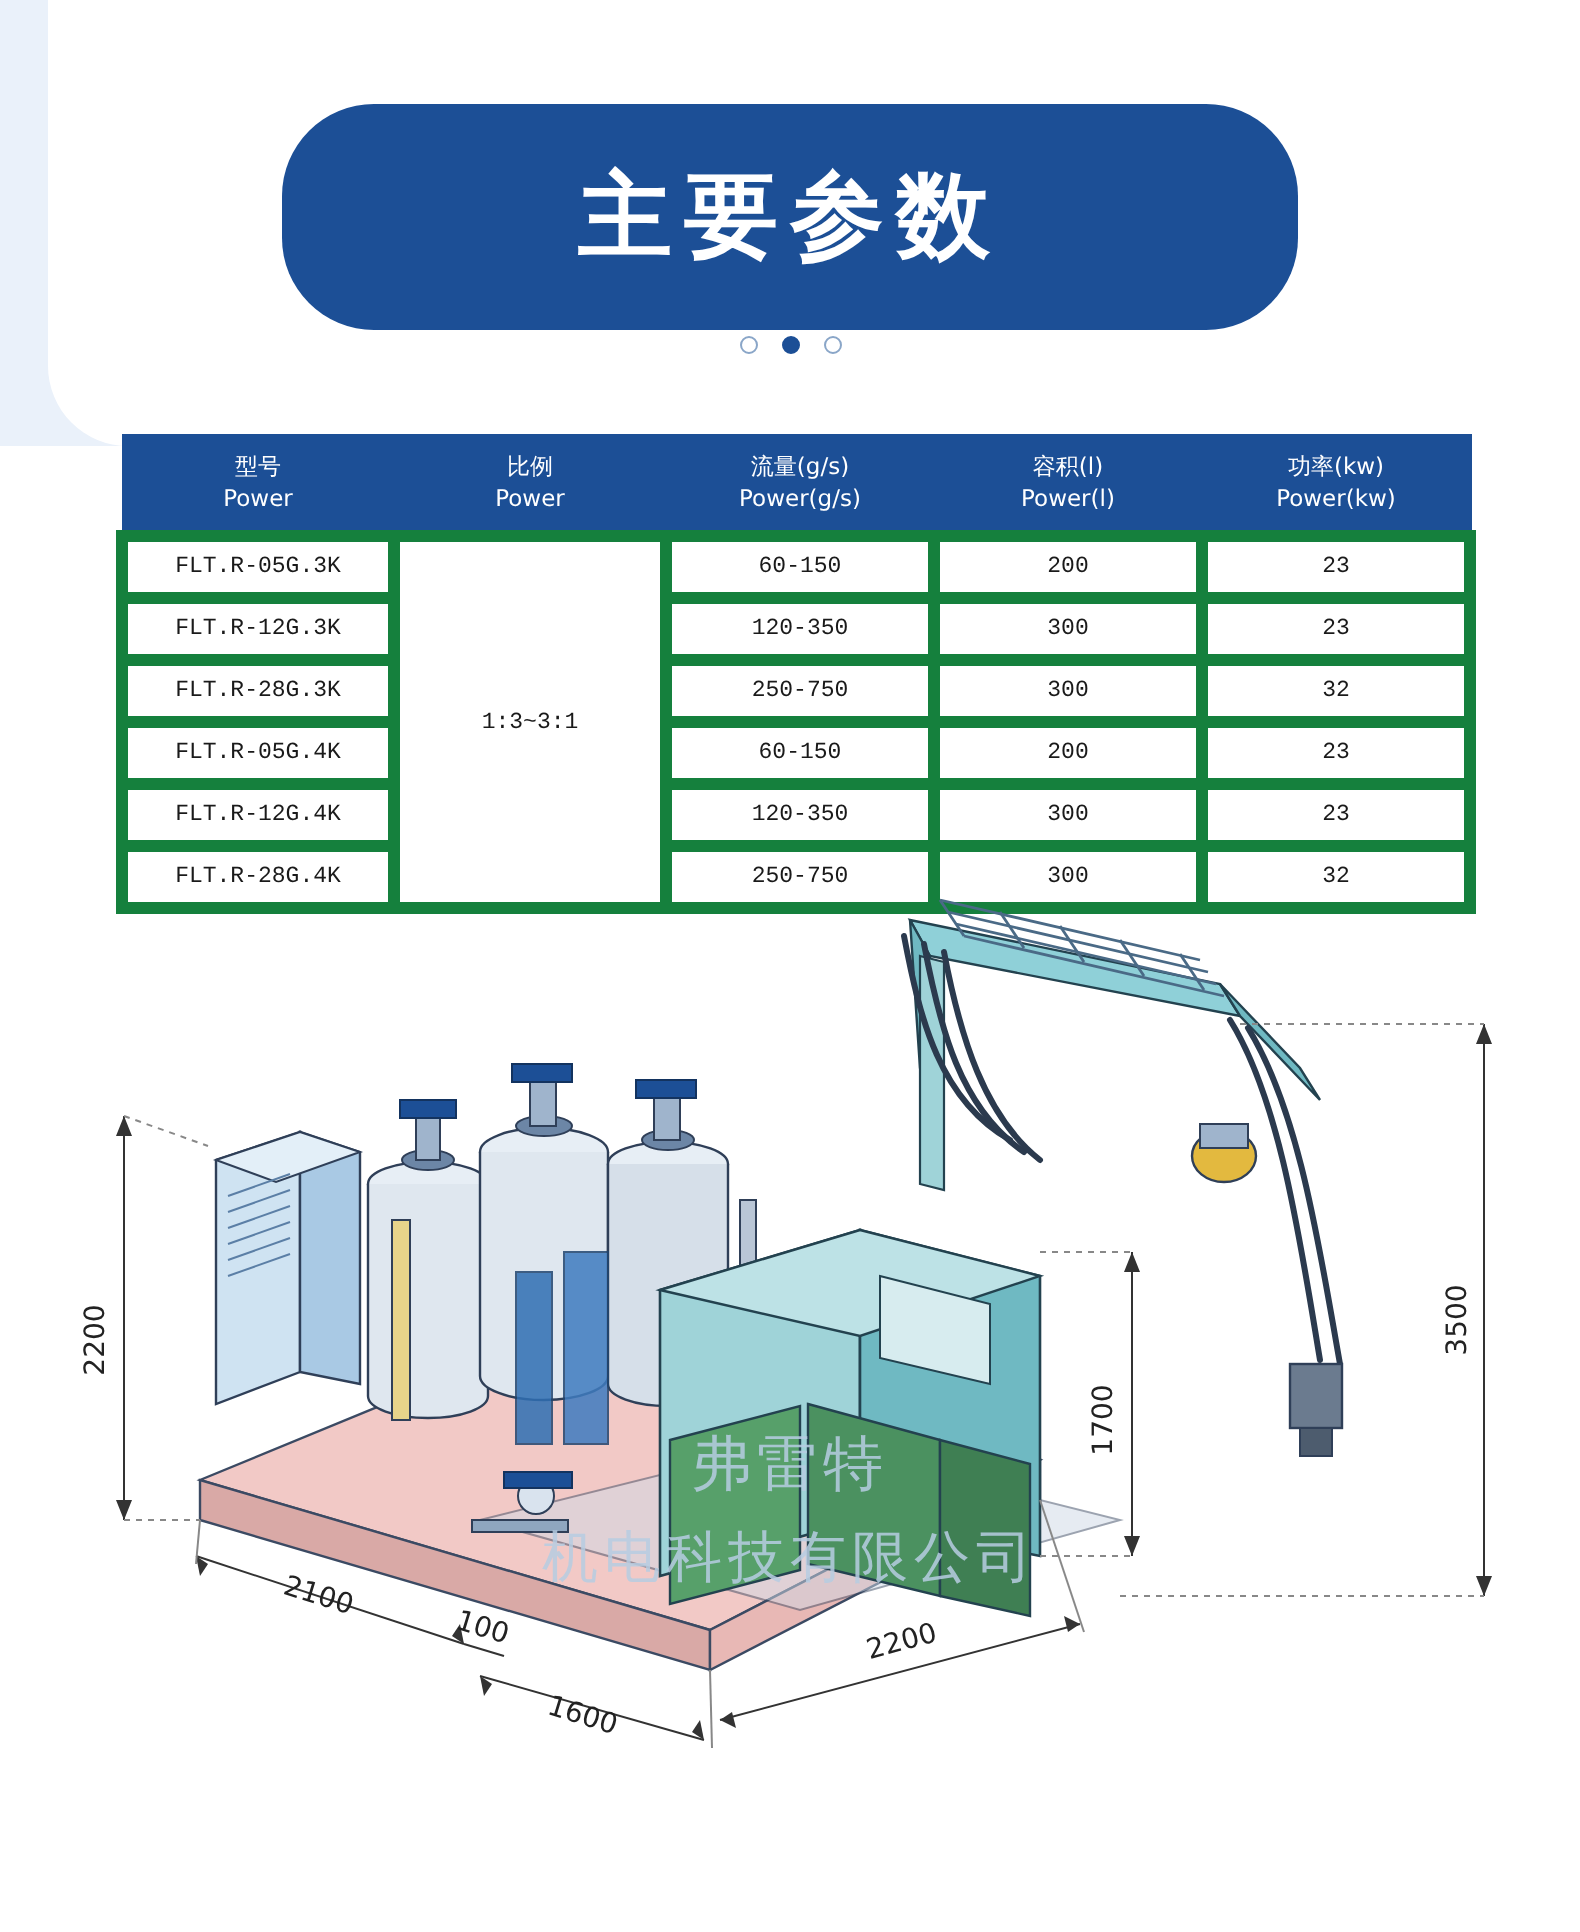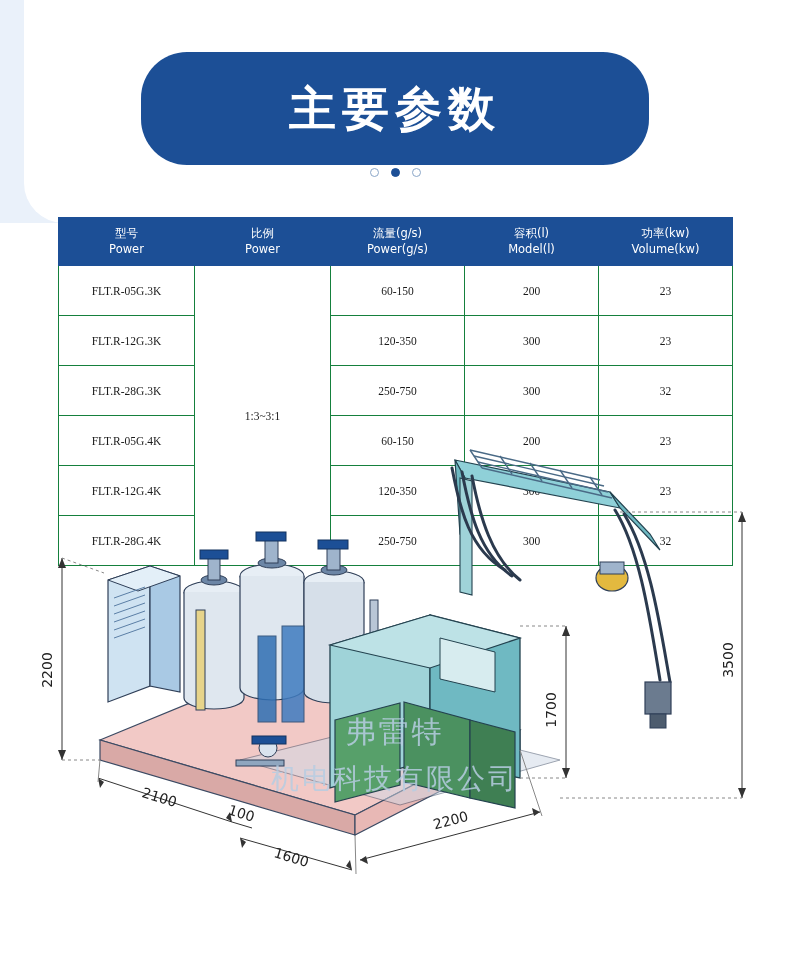--- a/index.html
+++ b/index.html
@@ -101,27 +101,27 @@
     color: #ffffff;
     font-weight: normal;
     font-size: 11.5px;
     line-height: 1.35;
     padding: 8px 2px;
     border: 1px solid #1c4f96;
     text-align: center;
     font-family: "DejaVu Sans", sans-serif;
   }
   table.spec td {
-    border: 1px solid #15803d;
+    border: 6px solid #15803d;
     text-align: center;
     font-size: 11.5px;
     color: #1a1a1a;
     height: 25px;
-    padding: 12px;
-    font-family: Liberation Serif, serif;
+    padding: 0;
+    font-family: Liberation Mono, monospace;
   }
   .col-model { width: 136px; }
   .col-ratio { width: 136px; }
   .col-flow  { width: 134px; }
   .col-vol   { width: 134px; }
   .col-pow   { width: 134px; }
 
   
   .drawing {
     position: absolute;
@@ -172,25 +172,25 @@
           <th>
             <div>比例</div>
             <div>Power</div>
           </th>
           <th>
             <div>流量(g/s)</div>
             <div>Power(g/s)</div>
           </th>
           <th>
             <div>容积(l)</div>
-            <div>Model(l)</div>
+            <div>Power(l)</div>
           </th>
           <th>
             <div>功率(kw)</div>
-            <div>Volume(kw)</div>
+            <div>Power(kw)</div>
           </th>
         </tr>
       </thead>
       <tbody>
         <tr>
           <td>FLT.R-05G.3K</td>
           <td rowspan="6">1:3~3:1</td>
           <td>60-150</td>
           <td>200</td>
           <td>23</td>

